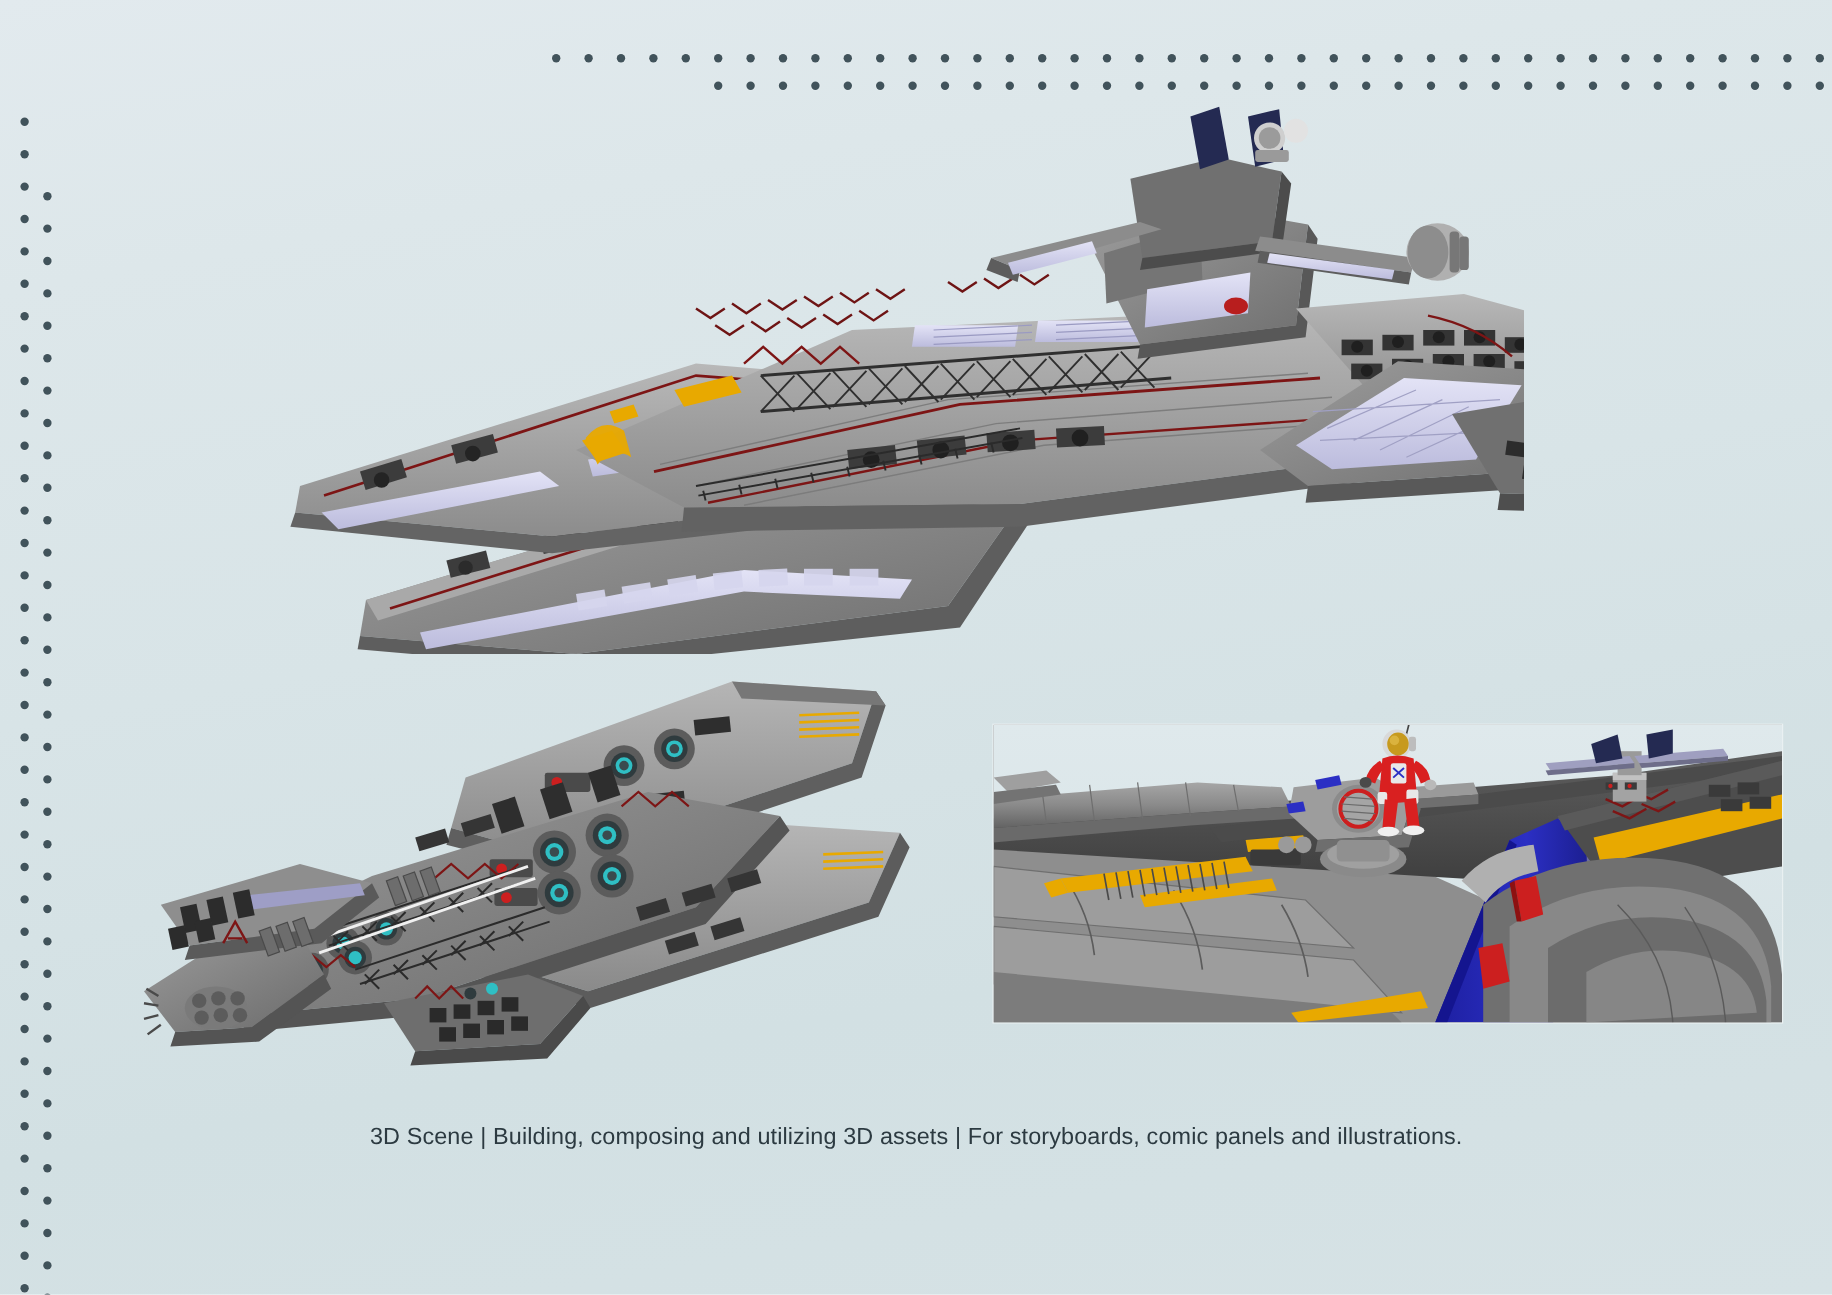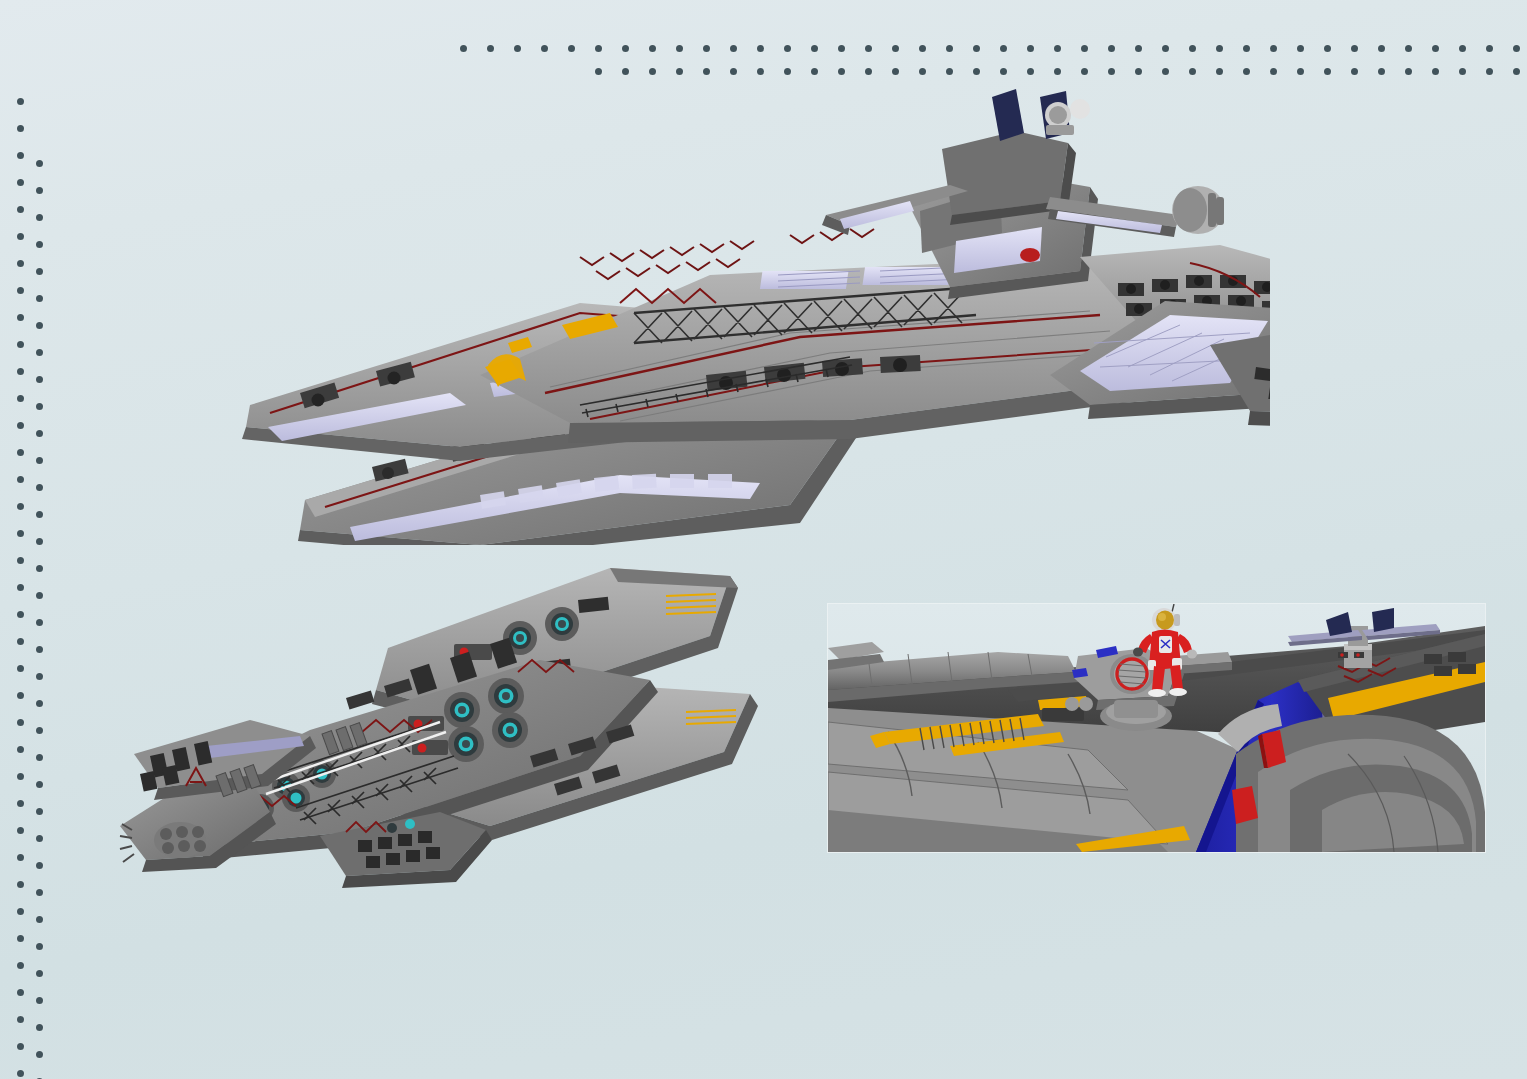--- a/index.html
+++ b/index.html
@@ -818,14 +818,15 @@
 
         <path d="M326,62 l-2,24 l10,2 l3,-24 z" fill="#d92020"></path>
         <path d="M342,62 l3,24 l10,-1 l-3,-24 z" fill="#d92020"></path>
 
         <ellipse cx="329" cy="89" rx="9" ry="4" fill="#efefef"></ellipse>
         <ellipse cx="350" cy="88" rx="9" ry="4" fill="#efefef"></ellipse>
       </g>
     </svg>
   </div>
 
+  <div id="caption">3D Scene | Building, composing and utilizing 3D assets | For storyboards, comic panels and illustrations.</div>
 
 </div>
 
 </body></html>

